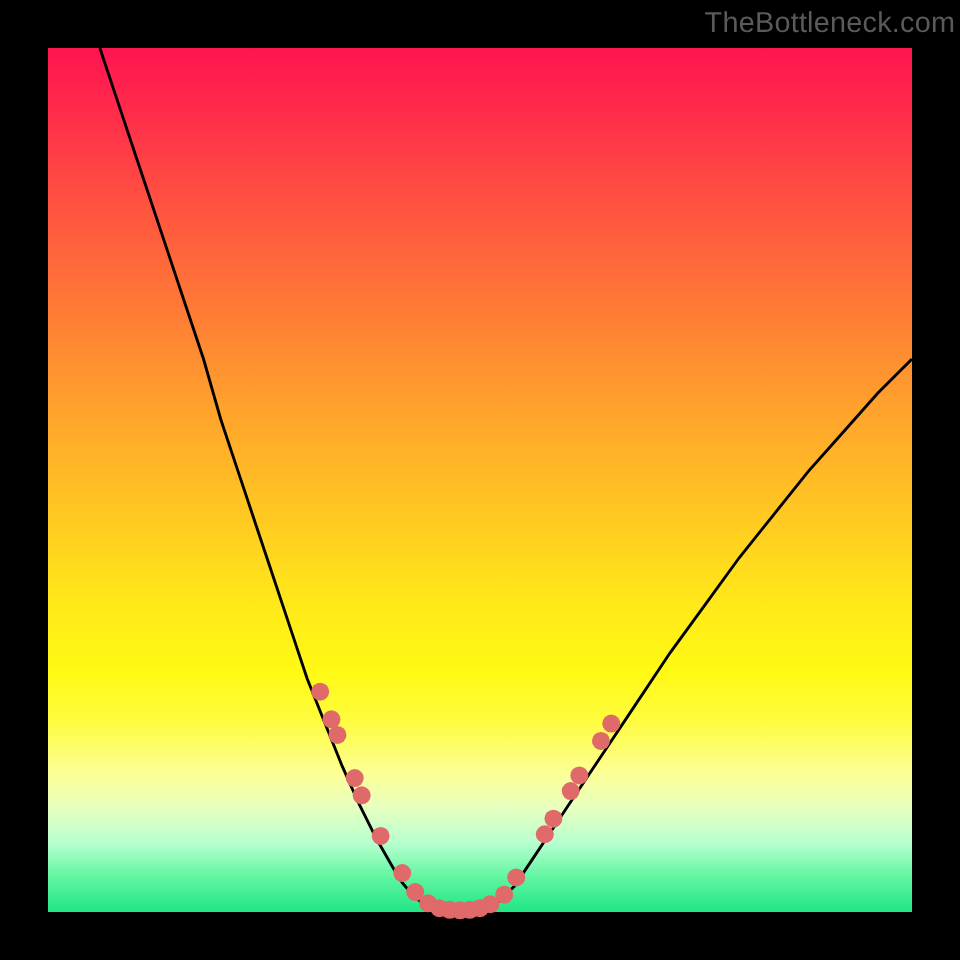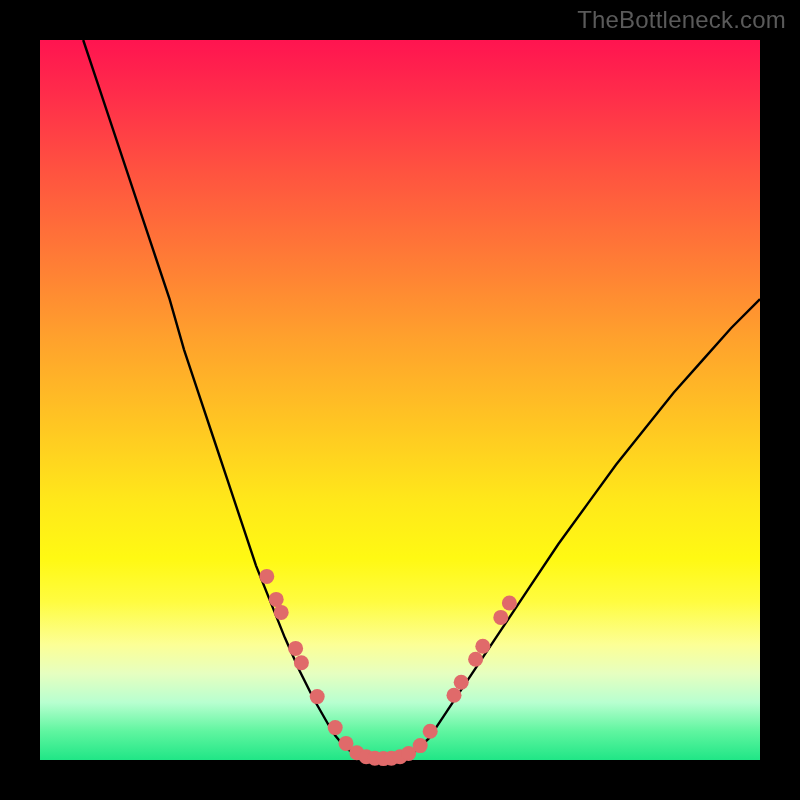--- a/index.html
+++ b/index.html
@@ -14,21 +14,21 @@
     #ffc822 54%,
     #ffe81a 64%,
     #fff913 72%,
     #fffc40 78%,
     #fcff96 84%,
     #e6ffc0 88%,
     #b8ffd0 92%,
     #60f5a0 96%,
     #20e686 100%);
 }
-.watermark{position:absolute;top:6px;right:14px;color:#5a5a5a;font-size:24px;font-weight:500;letter-spacing:.2px}
+.watermark{position:absolute;top:6px;right:4px;color:#5a5a5a;font-size:24px;font-weight:500;letter-spacing:.2px}
 svg.curve{position:absolute;left:0;top:0;width:720px;height:720px;overflow:visible}
 .dot{fill:#e06a6a;stroke:none}
 </style>
 </head>
 <body>
 
 <div class="frame">
   <div class="watermark">TheBottleneck.com</div>
   <div class="plot">
     <svg class="curve" viewBox="0 0 720 720">

